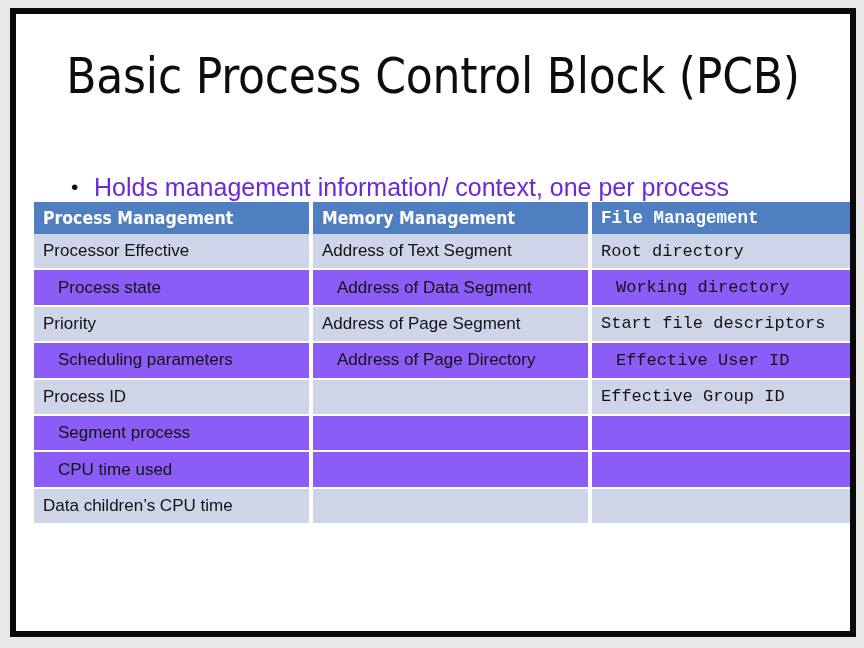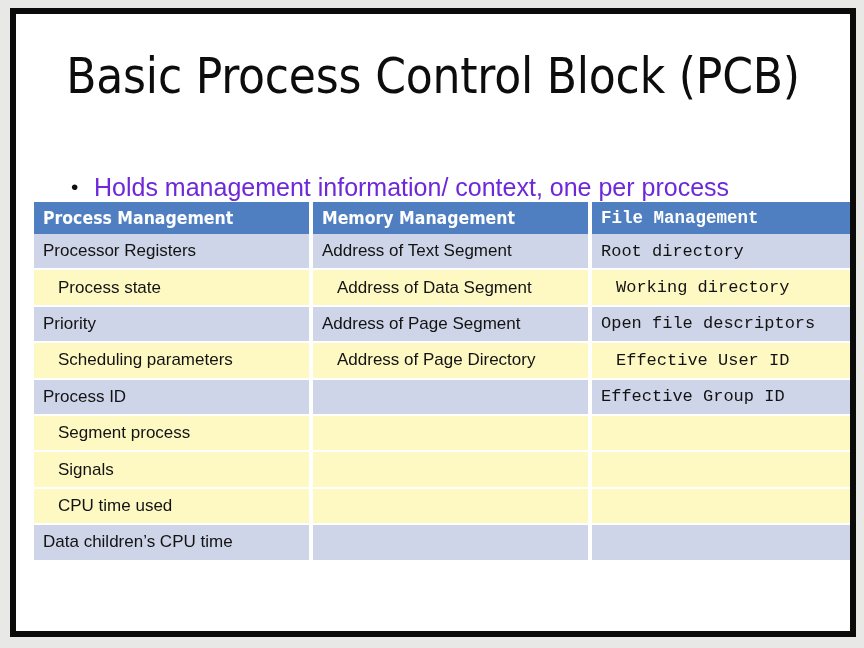--- a/index.html
+++ b/index.html
@@ -118,21 +118,21 @@
     padding: 0 0 0 9px;
     border-right: 4px solid #ffffff;
     border-bottom: 2px solid #ffffff;
     vertical-align: middle;
     white-space: nowrap;
     overflow: hidden;
   }
   #pcb-table td:last-child { border-right: none; font-family: Liberation Mono, monospace; }
 
   #pcb-table tbody tr.band-dark td { background: #ced5e8; }
-  #pcb-table tbody tr.band-light td { background: #fef9c3; padding-left: 24px; }
+  #pcb-table tbody tr.band-light td { background: #8b5cf6; padding-left: 24px; }
 </style>
 </head>
 <body>
 
 <div id="slide-frame">
   <div id="slide-canvas">
 
     <div id="slide-title">Basic Process Control Block (PCB)</div>
 
     <div id="bullet-row">
@@ -148,55 +148,50 @@
       </colgroup>
       <thead>
         <tr>
           <th>Process Management</th>
           <th>Memory Management</th>
           <th>File Management</th>
         </tr>
       </thead>
       <tbody>
         <tr class="band-dark">
-          <td>Processor Registers</td>
+          <td>Processor Effective</td>
           <td>Address of Text Segment</td>
           <td>Root directory</td>
         </tr>
         <tr class="band-light">
           <td>Process state</td>
           <td>Address of Data Segment</td>
           <td>Working directory</td>
         </tr>
         <tr class="band-dark">
           <td>Priority</td>
           <td>Address of Page Segment</td>
-          <td>Open file descriptors</td>
+          <td>Start file descriptors</td>
         </tr>
         <tr class="band-light">
           <td>Scheduling parameters</td>
           <td>Address of Page Directory</td>
           <td>Effective User ID</td>
         </tr>
         <tr class="band-dark">
           <td>Process ID</td>
           <td></td>
           <td>Effective Group ID</td>
         </tr>
         <tr class="band-light">
           <td>Segment process</td>
           <td></td>
           <td></td>
         </tr>
         <tr class="band-light">
-          <td>Signals</td>
-          <td></td>
-          <td></td>
-        </tr>
-        <tr class="band-light">
           <td>CPU time used</td>
           <td></td>
           <td></td>
         </tr>
         <tr class="band-dark">
           <td>Data children’s CPU time</td>
           <td></td>
           <td></td>
         </tr>
 

